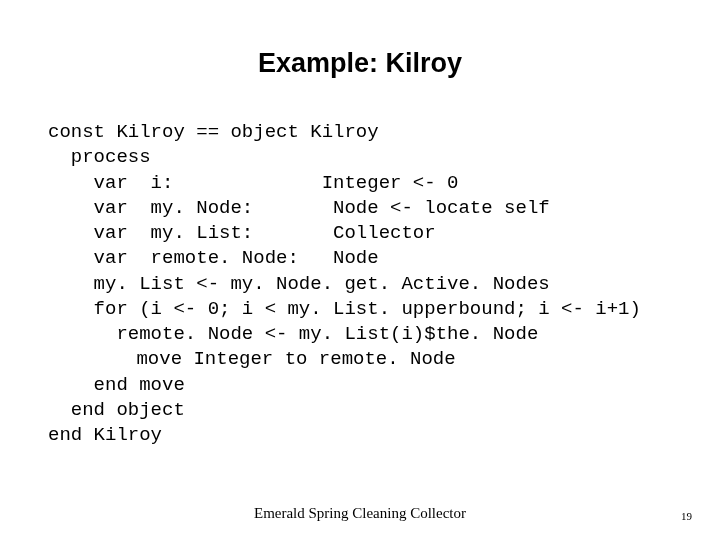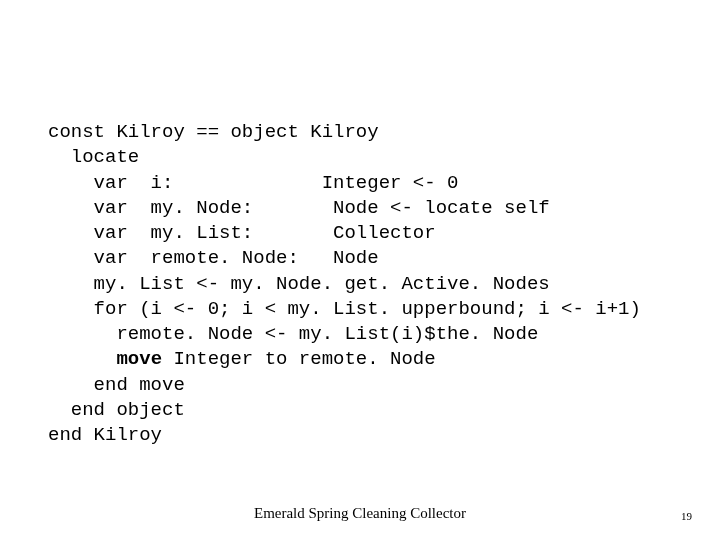--- a/index.html
+++ b/index.html
@@ -31,21 +31,22 @@
   .code {
     position: absolute;
     top: 120px;
     left: 48px;
     font-family: "Courier New", Courier, monospace;
     font-size: 19px;
     line-height: 1.33;
     white-space: pre;
   }
   .code b {
-    font-weight: 700;
+    font-weight: 400;
+    margin-left: 20px;
   }
   .footer-center {
     position: absolute;
     bottom: 18px;
     left: 0;
     width: 720px;
     text-align: center;
     font-family: "Times New Roman", Times, serif;
     font-size: 15px;
   }
@@ -55,23 +56,24 @@
     right: 28px;
     font-family: "Times New Roman", Times, serif;
     font-size: 11px;
   }
 </style>
 </head>
 <body>
 
 <div class="slide">
 
+  <div class="title">Example: Kilroy</div>
 
   <div class="code"><span>const Kilroy == object Kilroy</span>
-<span>  locate</span>
+<span>  process</span>
 <span>    var  i:             Integer &lt;- 0</span>
 <span>    var  my. Node:       Node &lt;- locate self</span>
 <span>    var  my. List:       Collector</span>
 <span>    var  remote. Node:   Node</span>
 <span>    my. List &lt;- my. Node. get. Active. Nodes</span>
 <span>    for (i &lt;- 0; i &lt; my. List. upperbound; i &lt;- i+1)</span>
 <span>      remote. Node &lt;- my. List(i)$the. Node</span>
 <span><span>      </span><b>move</b><span> Integer to remote. Node</span></span>
 <span>    end move</span>
 <span>  end object</span>

